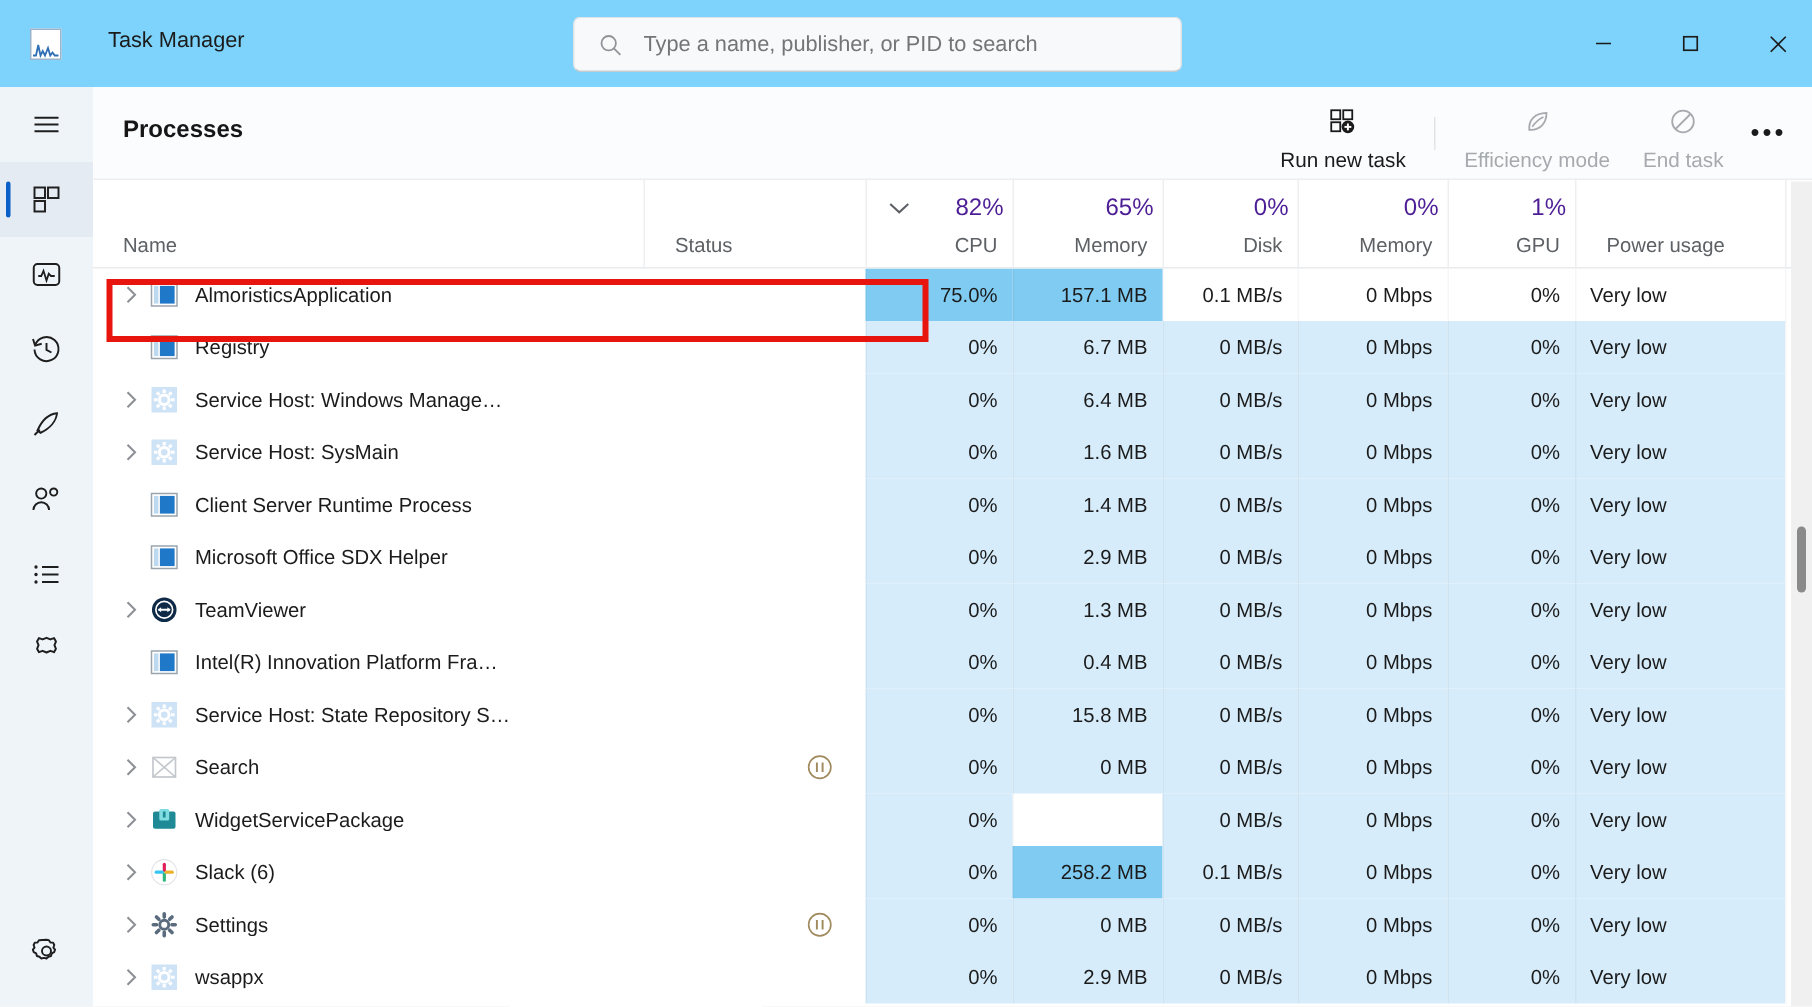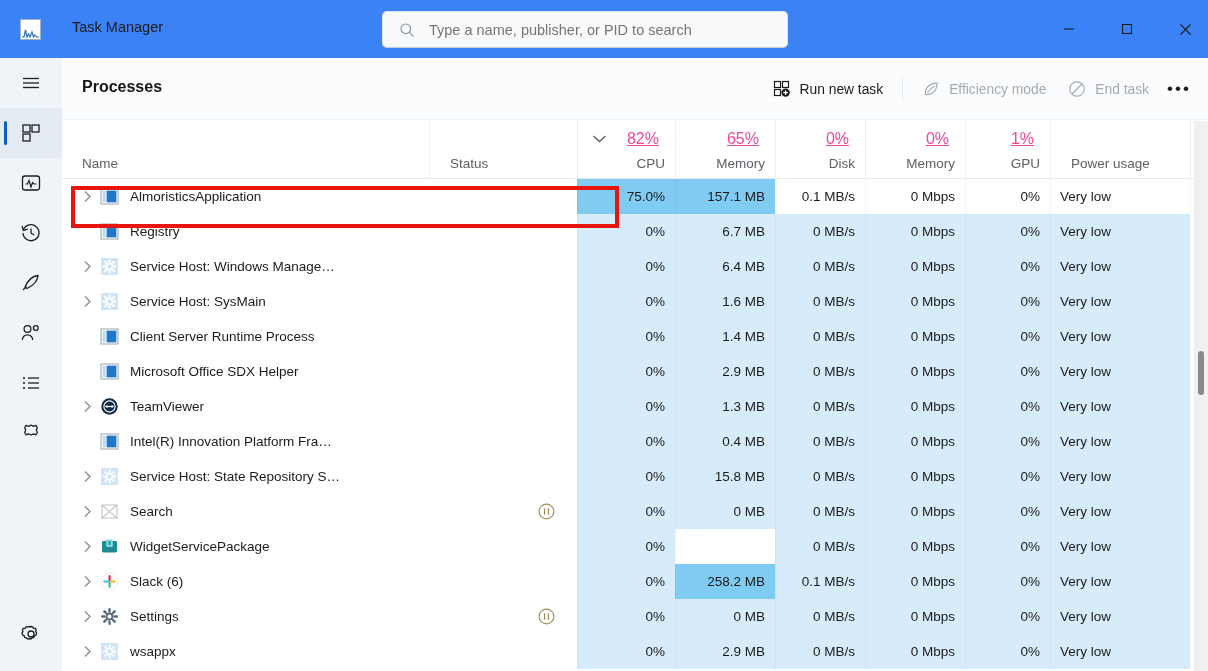--- a/index.html
+++ b/index.html
@@ -7,21 +7,21 @@
     width: 1208px; height: 671px;
     overflow: hidden;
     font-family: "Liberation Sans", sans-serif;
     background: #f3f3f3;
   }
   body { position: relative; }
 
   
   .titlebar {
     position: absolute; top: 0; left: 0; width: 1208px; height: 58px;
-    background: #3b82f6;
+    background: #7dd3fc;
     display: flex; align-items: center;
   }
   .app-icon {
     position: absolute; left: 20px; top: 19px;
     width: 21px; height: 21px;
     border: 1px solid #9bb4cc; background: #ffffff;
     display: flex; align-items: flex-end; justify-content: center;
     overflow: hidden;
   }
   .app-title {
@@ -81,42 +81,42 @@
     border-bottom: 1px solid #eceff1;
   }
   .page-title {
     position: absolute; left: 20px; top: 20px;
     font-size: 16px; font-weight: 600; color: #161616;
   }
   .toolbar { position: absolute; right: 10px; top: 0; height: 62px; display: flex; align-items: center; }
   .tb-btn {
     display: flex; align-items: center; gap: 9px;
     height: 34px; padding: 0 11px; border-radius: 4px;
-    font-size: 13.8px; color: #1a1a1a; white-space: nowrap;
+    font-size: 13.8px; color: #1a1a1a; white-space: nowrap; flex-direction: column;
   }
   .tb-btn.disabled { color: #a6aaae; }
   .tb-sep { width: 1px; height: 22px; background: #e2e5e8; margin: 0 8px; }
   .tb-ico { width: 18px; height: 18px; flex: none; }
   .tb-more { width: 38px; height: 34px; display: flex; align-items: center; justify-content: center; letter-spacing: 2px;
              font-size: 17px; color: #1a1a1a; }
 
   
   .table { position: absolute; left: 0; top: 62px; width: 1146px; height: 551px; }
   .thead {
     position: relative; height: 59px; width: 1146px;
     background: #ffffff; border-bottom: 1px solid #e8eaec;
   }
   .th {
     position: absolute; top: 0; height: 59px;
     border-left: 1px solid #edeff1;
   }
   .th:first-child { border-left: none; }
   .th .pct {
-    position: absolute; right: 16px; top: 10px;
-    font-size: 16px; color: #ec4899; text-decoration: underline;
+    position: absolute; right: 6px; top: 10px;
+    font-size: 16px; color: #4c1d95;
   }
   .th .lbl {
     position: absolute; bottom: 8px; font-size: 13.5px; color: #5d6165;
   }
   .th .lbl.r { right: 10px; }
   .th .lbl.l { left: 20px; }
   .sortcaret {
     position: absolute; left: 14px; top: 14px; width: 15px; height: 9px; color: #5d6165;
   }
 

